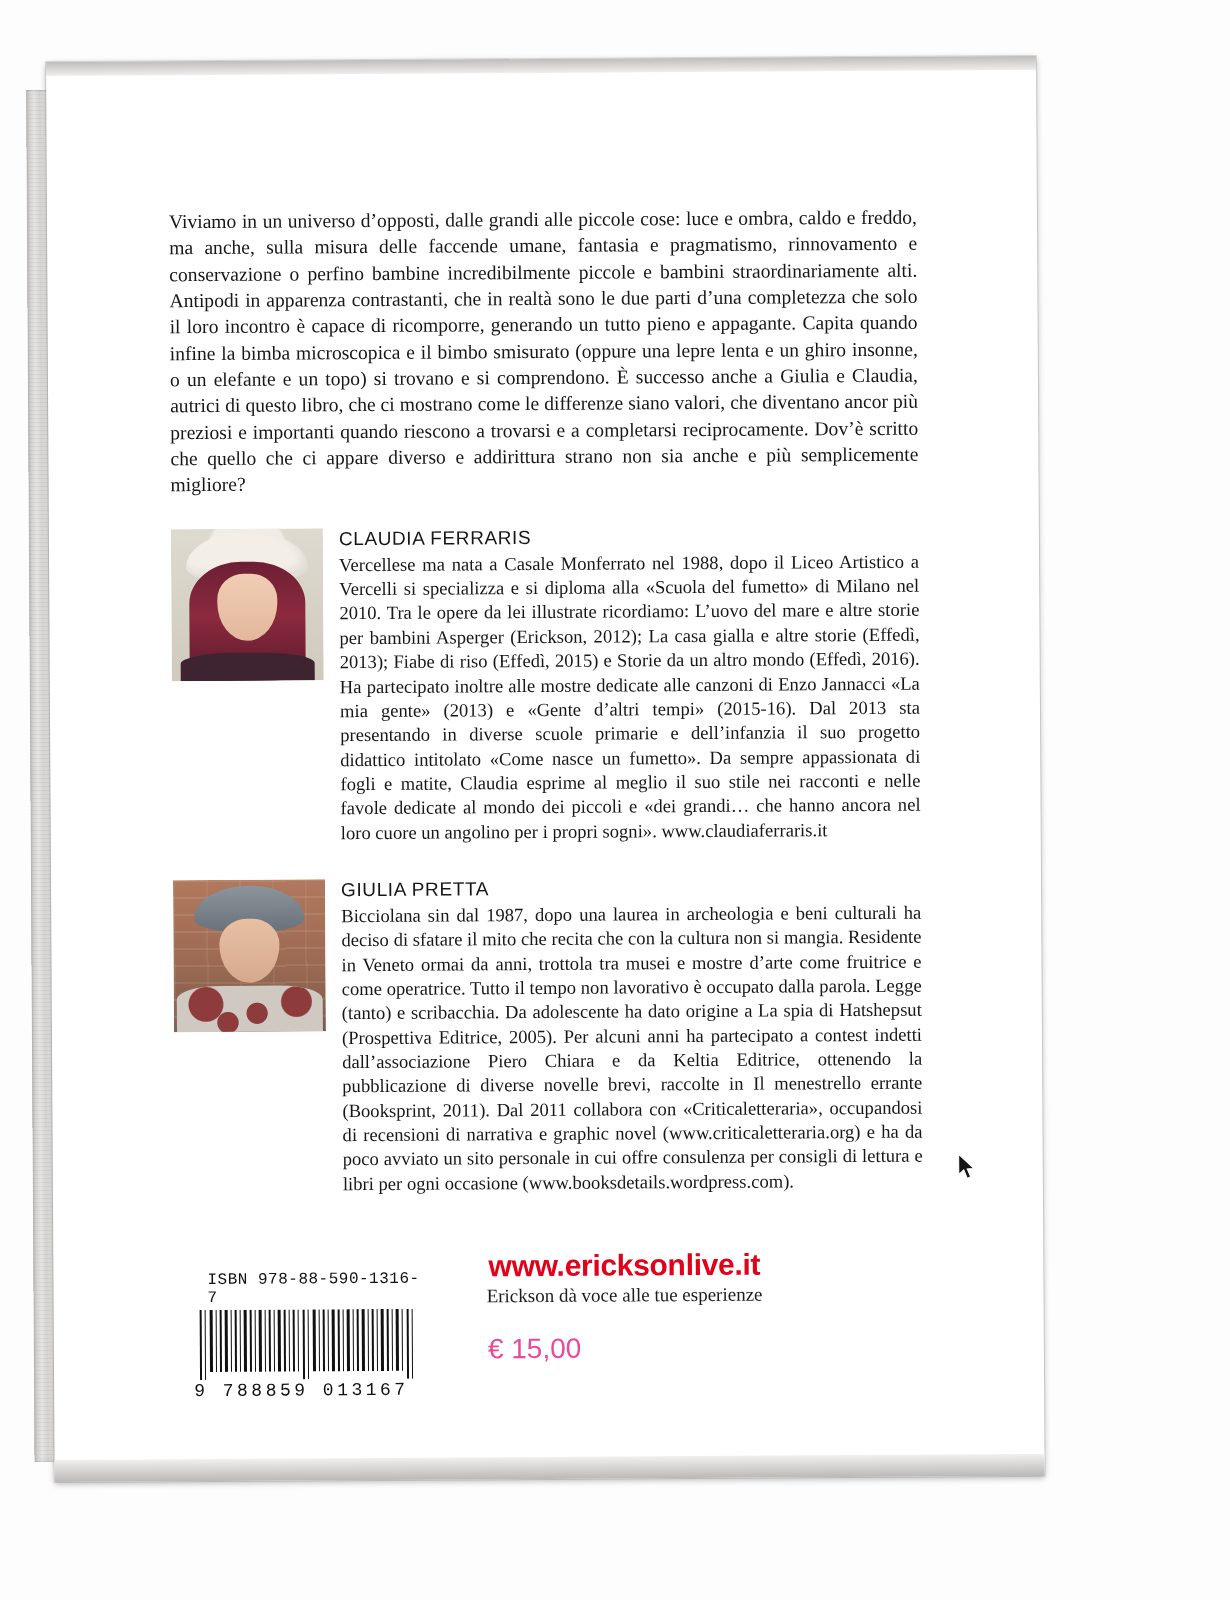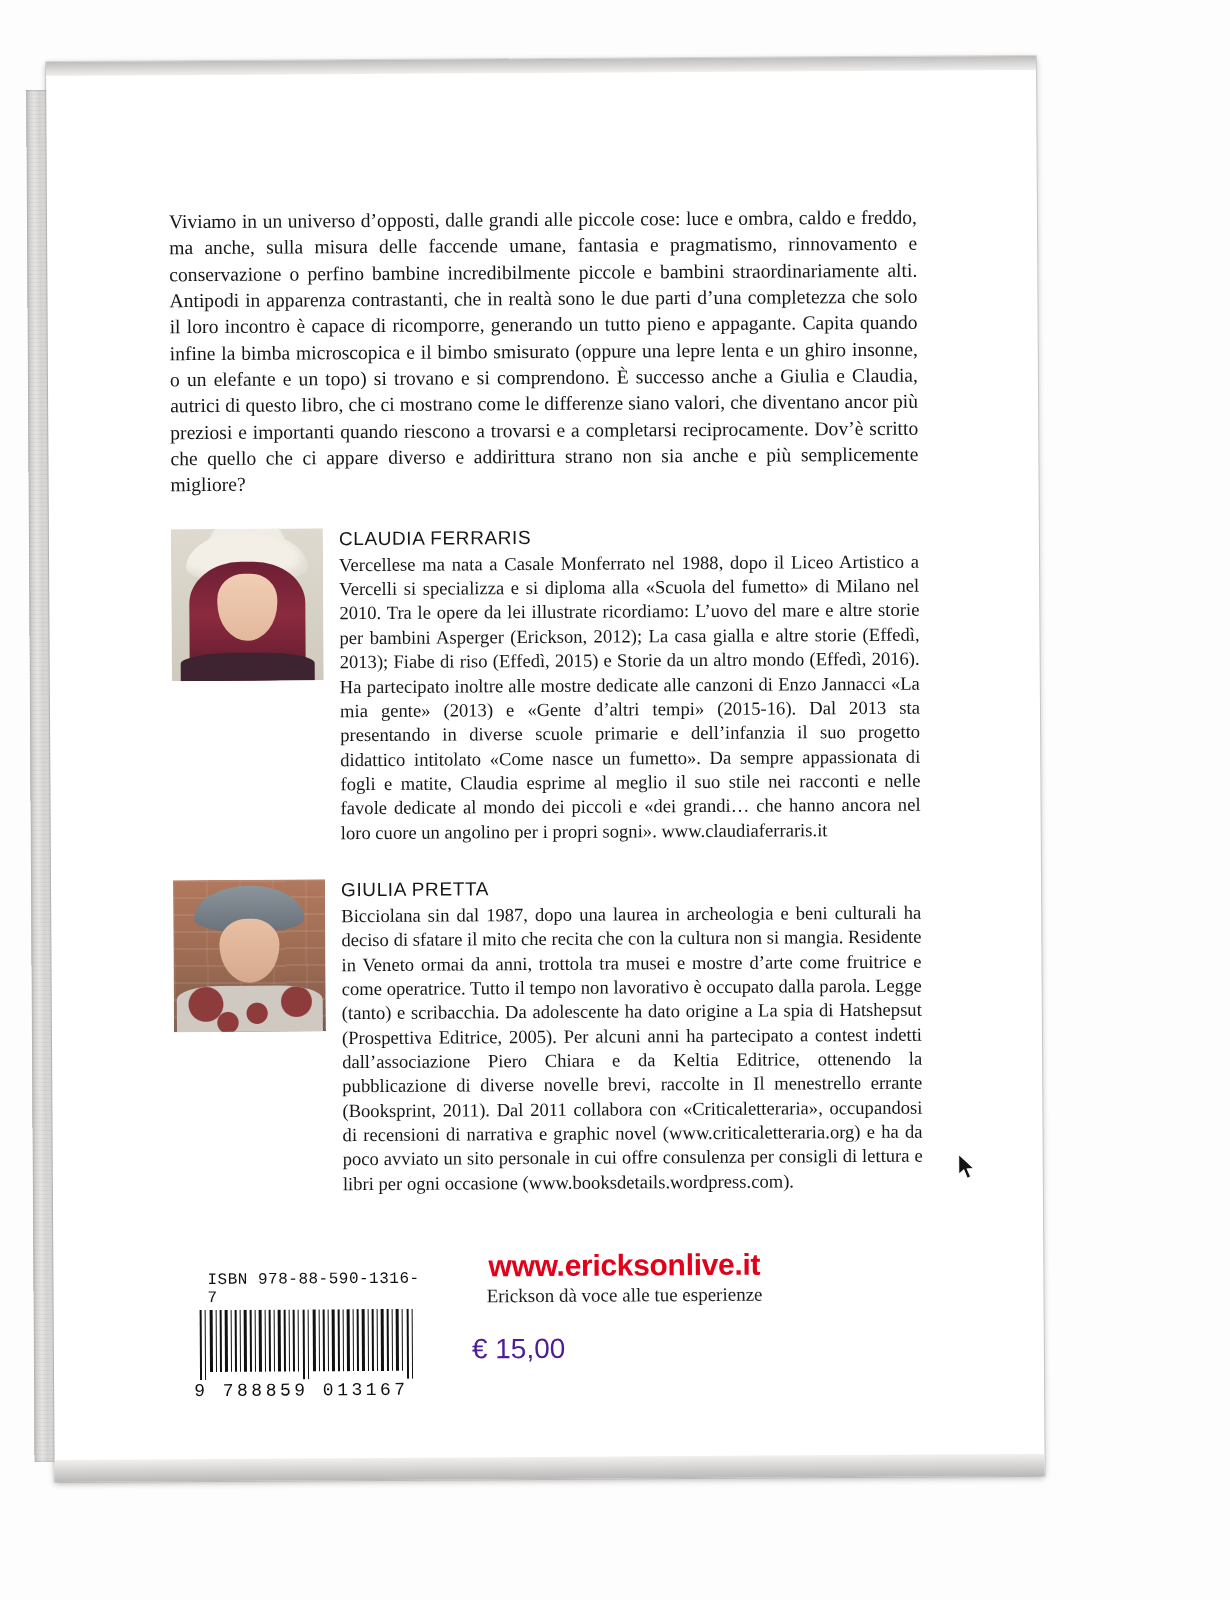--- a/index.html
+++ b/index.html
@@ -273,22 +273,22 @@
   .barcode-digits {
     font-family: "Liberation Mono", monospace;
     font-size: 18px;
     letter-spacing: 3.5px;
     color: #111;
     margin-top: 1px;
   }
   .price {
     font-family: "Liberation Sans", sans-serif;
     font-size: 28px;
-    color: #4c1d95;
-    margin-left: 48px;
+    color: #ec4899;
+    margin-left: 64px;
     margin-bottom: 34px;
     white-space: nowrap;
   }
 </style>
 </head>
 <body>
 
 <div class="scan-bg"></div>
 
 <div class="book">

